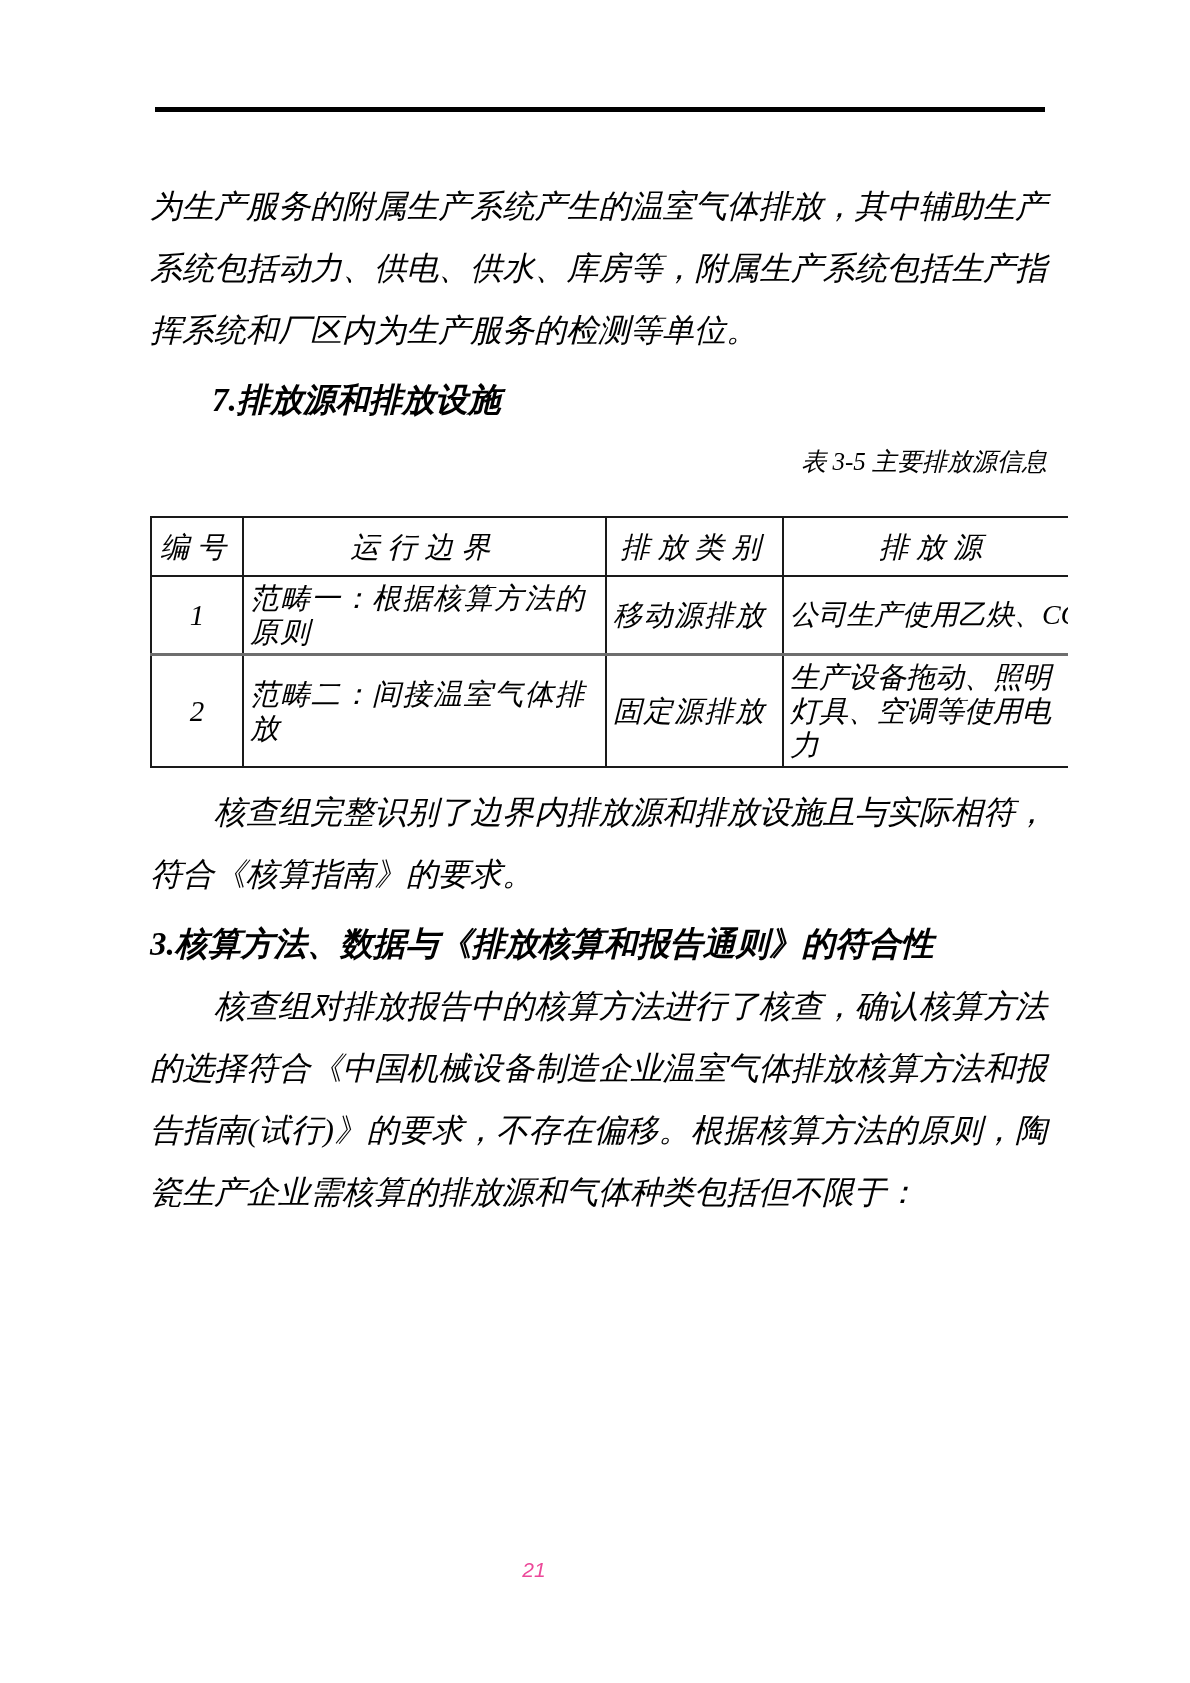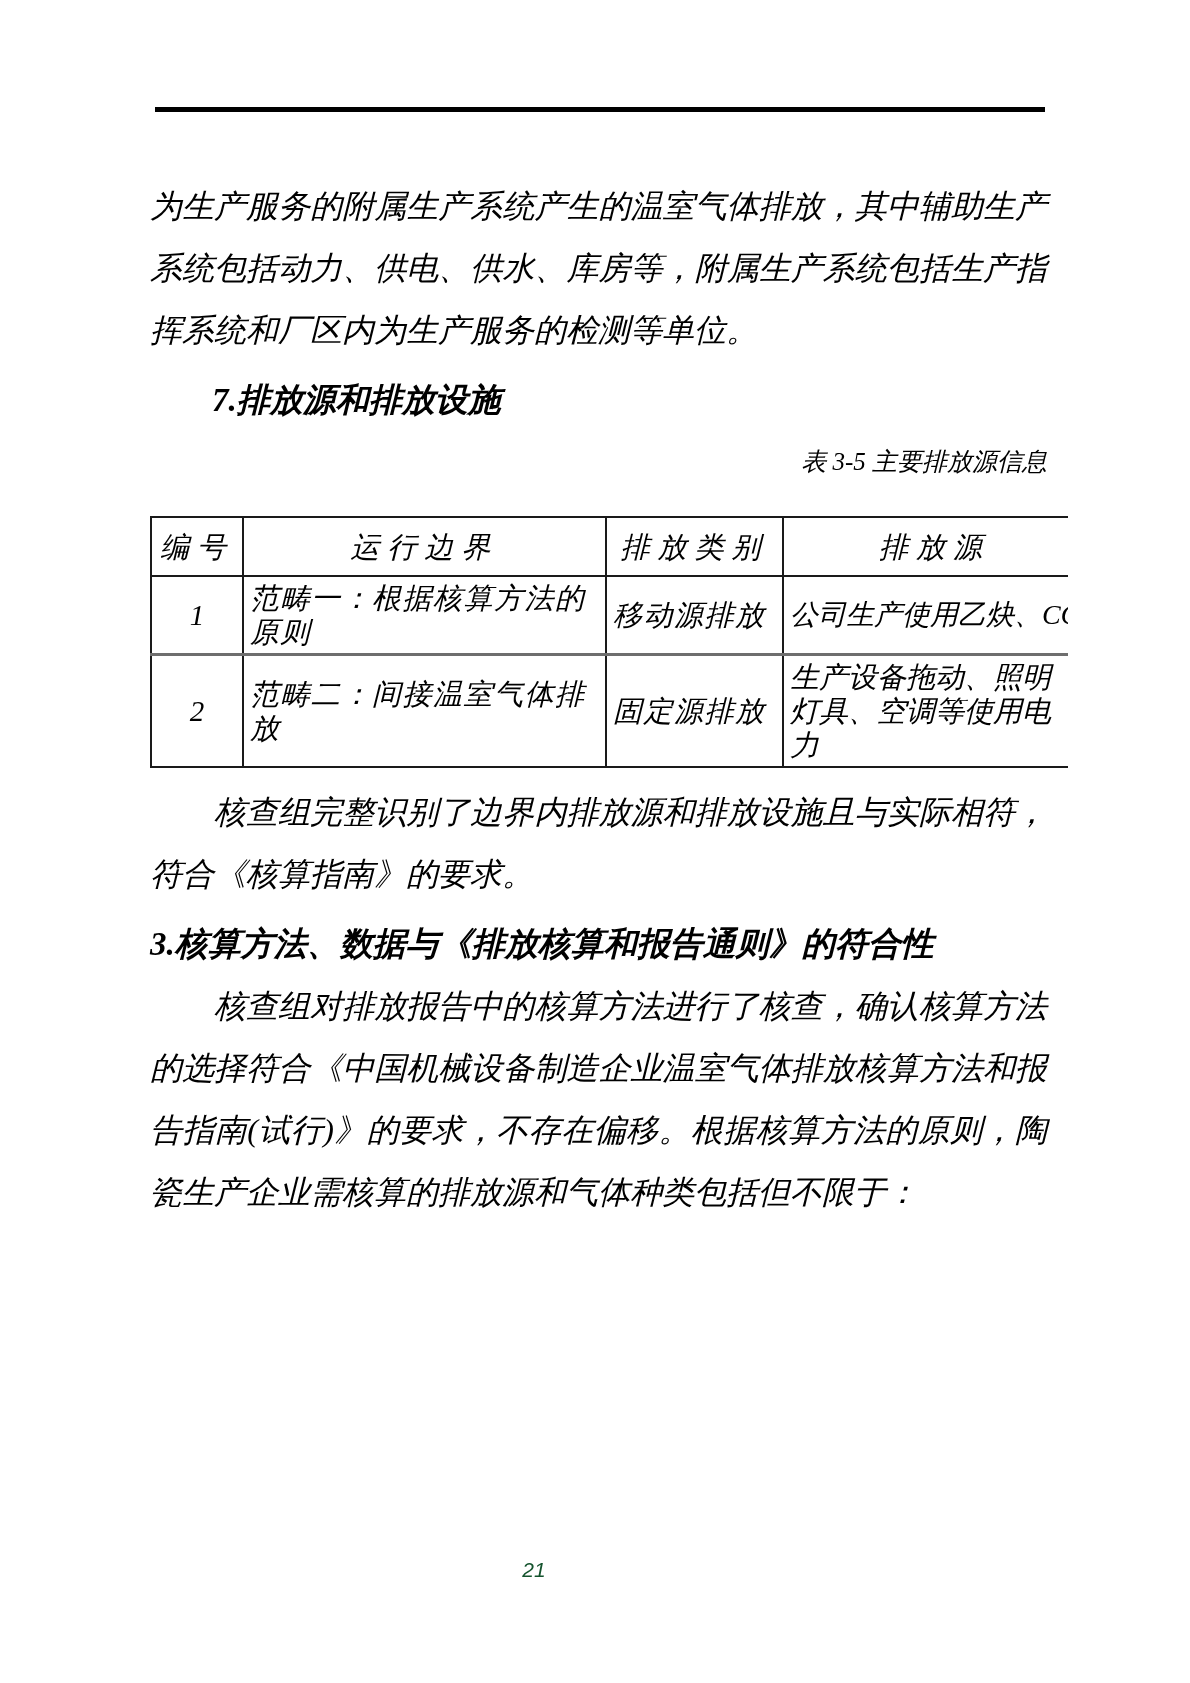--- a/index.html
+++ b/index.html
@@ -88,21 +88,21 @@
     margin-top: 3px;
   }
   .page-number {
     position: absolute;
     top: 1558px;
     left: 0;
     width: 100%;
     text-align: center;
     font-size: 21px;
     font-family: "Liberation Sans", "DejaVu Sans", sans-serif;
-    color: #14532d;
+    color: #ec4899;
   }
 </style>
 </head>
 <body>
 
 <div class="page">
 
   <div class="header-rule"></div>
 
   <div class="content">

